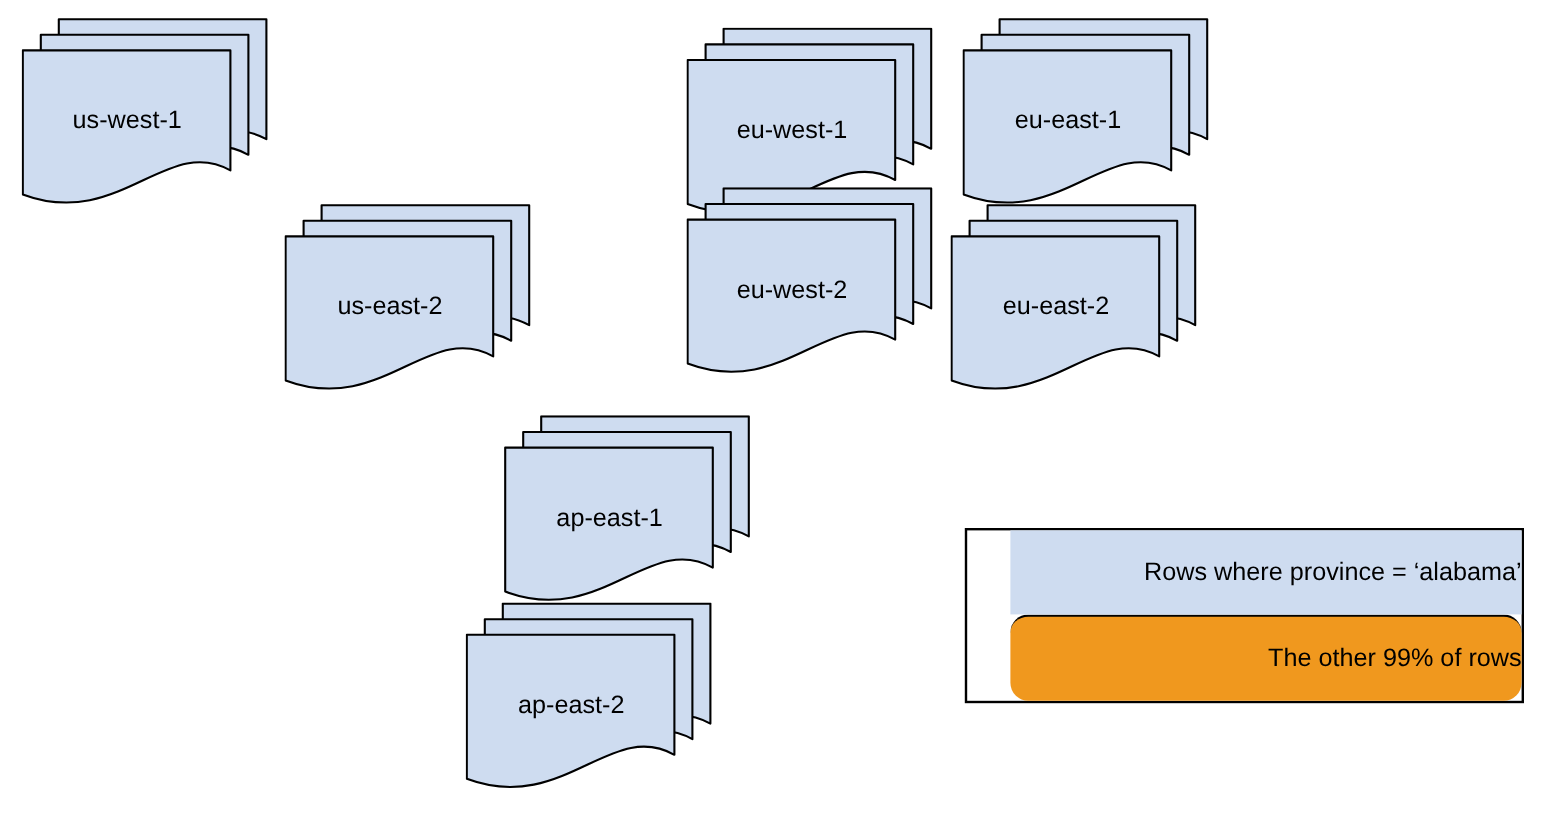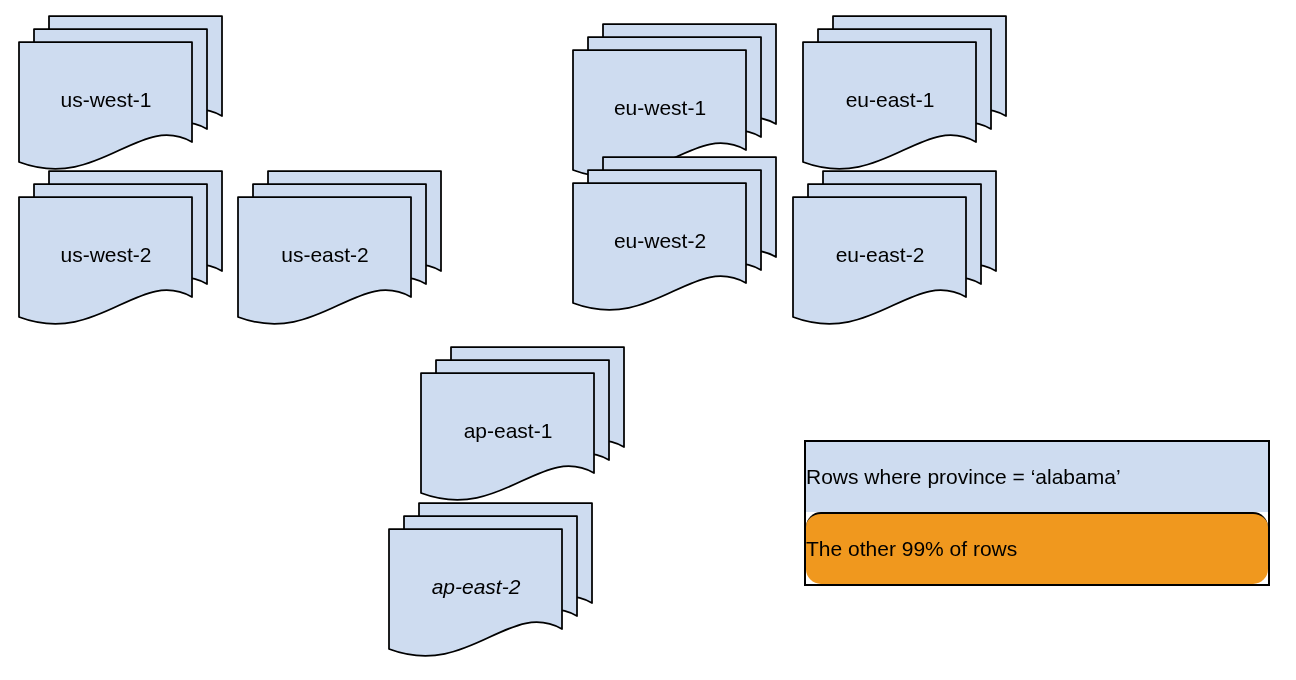--- a/index.html
+++ b/index.html
@@ -28,23 +28,24 @@
   .legend {
     position: absolute;
     left: 804px; top: 440px;
     width: 462px; height: 142px;
     border: 2px solid var(--stroke, #000);
     display: flex; flex-direction: column;
     box-sizing: content-box;
   }
   .legend-row {
     flex: 1 1 50%;
-    display: flex; align-items: center; justify-content: flex-start;
+    display: flex; align-items: center; justify-content: flex-end;
     font-size: 21px;
     color: var(--text, #000);
+    margin-left: 36px;
   }
   .legend-row + .legend-row { border-top: 2px solid var(--stroke, #000); border-radius: 15px; }
   .legend-row.normal { background: var(--normal, #cedcf0); }
   .legend-row.highlight { background: var(--highlight, #f0981e); }
 </style>
 </head>
 <body>
 
 <div class="canvas">
 
@@ -69,28 +70,20 @@
 
   <div class="stack" style="left:802px; top:15px;">
     <svg viewBox="0 0 206 160" width="206" height="160">
       <path class="doc" transform="translate(31,1)" d="M0 0 H173 V100 C120 70 80 150 0 120 Z"></path>
       <path class="doc" transform="translate(16,14)" d="M0 0 H173 V100 C120 70 80 150 0 120 Z"></path>
       <path class="doc" transform="translate(1,27)" d="M0 0 H173 V100 C120 70 80 150 0 120 Z"></path>
       <text class="doc-label" x="88" y="92">eu-east-1</text>
     </svg>
   </div>
 
-  <div class="stack" style="left:18px; top:170px;">
-    <svg viewBox="0 0 206 160" width="206" height="160">
-      <path class="doc" transform="translate(31,1)" d="M0 0 H173 V100 C120 70 80 150 0 120 Z"></path>
-      <path class="doc" transform="translate(16,14)" d="M0 0 H173 V100 C120 70 80 150 0 120 Z"></path>
-      <path class="doc" transform="translate(1,27)" d="M0 0 H173 V100 C120 70 80 150 0 120 Z"></path>
-      <text class="doc-label" x="88" y="92">us-west-2</text>
-    </svg>
-  </div>
 
   <div class="stack" style="left:237px; top:170px;text-align:center;">
     <svg viewBox="0 0 206 160" width="206" height="160">
       <path class="doc" transform="translate(31,1)" d="M0 0 H173 V100 C120 70 80 150 0 120 Z"></path>
       <path class="doc" transform="translate(16,14)" d="M0 0 H173 V100 C120 70 80 150 0 120 Z"></path>
       <path class="doc" transform="translate(1,27)" d="M0 0 H173 V100 C120 70 80 150 0 120 Z"></path>
       <text class="doc-label" x="88" y="92">us-east-2</text>
     </svg>
   </div>
 
@@ -114,21 +107,21 @@
 
   <div class="stack" style="left:420px; top:346px;text-decoration:underline;">
     <svg viewBox="0 0 206 160" width="206" height="160">
       <path class="doc" transform="translate(31,1)" d="M0 0 H173 V100 C120 70 80 150 0 120 Z"></path>
       <path class="doc" transform="translate(16,14)" d="M0 0 H173 V100 C120 70 80 150 0 120 Z"></path>
       <path class="doc" transform="translate(1,27)" d="M0 0 H173 V100 C120 70 80 150 0 120 Z"></path>
       <text class="doc-label" x="88" y="92">ap-east-1</text>
     </svg>
   </div>
 
-  <div class="stack" style="left:388px; top:502px;font-style:italic;">
+  <div class="stack" style="left:388px; top:502px;">
     <svg viewBox="0 0 206 160" width="206" height="160">
       <path class="doc" transform="translate(31,1)" d="M0 0 H173 V100 C120 70 80 150 0 120 Z"></path>
       <path class="doc" transform="translate(16,14)" d="M0 0 H173 V100 C120 70 80 150 0 120 Z"></path>
       <path class="doc" transform="translate(1,27)" d="M0 0 H173 V100 C120 70 80 150 0 120 Z"></path>
       <text class="doc-label" x="88" y="92">ap-east-2</text>
     </svg>
   </div>
 
   <div class="legend">
     <div class="legend-row normal">

